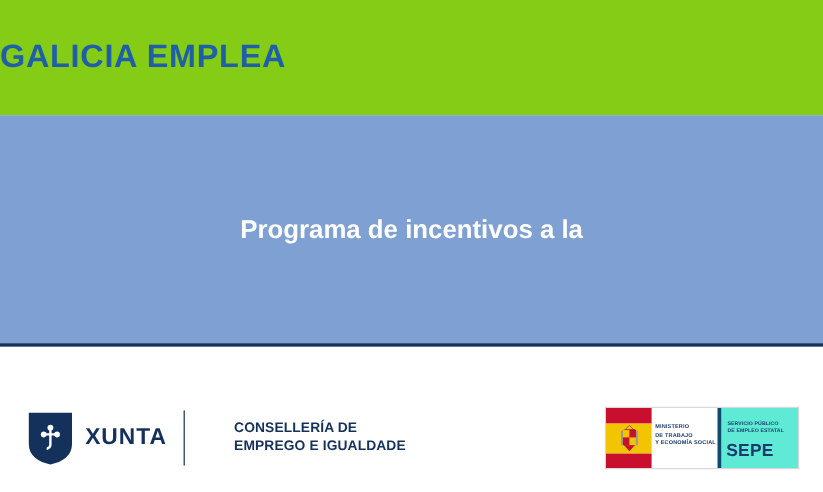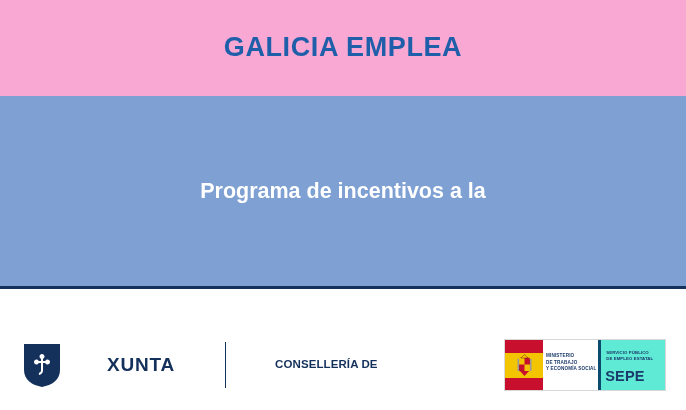--- a/index.html
+++ b/index.html
@@ -20,24 +20,23 @@
     background: #ffffff;
   }
 
   
   .title-area {
     position: absolute;
     left: 0;
     top: 0;
     width: 686px;
     height: 96px;
-    background: #f9a8d4;
+    background: #84cc16;
     display: flex;
     align-items: center;
-    justify-content: center;
   }
   .main-title {
     font-size: 27px;
     font-weight: bold;
     color: #1f5faa;
     letter-spacing: 0.6px;
     text-align: center;
     line-height: 1.1;
     font-family: "Liberation Sans", sans-serif;
   }
@@ -94,21 +93,20 @@
   }
 
   
   .xunta {
     position: absolute;
     left: 22px;
     top: 52px;
     display: flex;
     align-items: center;
     height: 48px;
-    gap: 36px;
   }
   .xunta-shield {
     width: 40px;
     height: 46px;
     flex: 0 0 auto;
   }
   .xunta-text {
     margin-left: 9px;
     color: #14315c;
     line-height: 1.02;
@@ -133,21 +131,21 @@
     margin-right: 13px;
     flex: 0 0 auto;
   }
   .conselleria {
     color: #14315c;
     font-size: 11.5px;
     font-weight: bold;
     line-height: 1.32;
     letter-spacing: 0.1px;
   }
-  .conselleria span { display: block; }
+  .conselleria span { display: block; margin-left: 28px; }
 
   
   .gob-block {
     position: absolute;
     left: 504px;
     top: 50px;
     width: 160px;
     height: 50px;
     display: flex;
     border: 1px solid #d8d8d8;
@@ -261,20 +259,21 @@
           <path d="M2 2 H38 V28 C38 38 30 43 20 45 C10 43 2 38 2 28 Z" fill="#14315c"></path>
           <path d="M20 12 c-1.4 0 -2.5 1.1 -2.5 2.5 0 1 0.6 1.9 1.5 2.3 l0 2.2 -2.2 0 c-0.4 -0.9 -1.3 -1.5 -2.3 -1.5 -1.4 0 -2.5 1.1 -2.5 2.5 0 1.4 1.1 2.5 2.5 2.5 1 0 1.9 -0.6 2.3 -1.5 l2.2 0 0 7.5 c0 1.2 -0.9 2.2 -2.1 2.4 l0 2.1 c2.3 -0.2 4.1 -2.1 4.1 -4.5 l0 -7.5 2.2 0 c0.4 0.9 1.3 1.5 2.3 1.5 1.4 0 2.5 -1.1 2.5 -2.5 0 -1.4 -1.1 -2.5 -2.5 -2.5 -1 0 -1.9 0.6 -2.3 1.5 l-2.2 0 0 -2.2 c0.9 -0.4 1.5 -1.3 1.5 -2.3 0 -1.4 -1.1 -2.5 -2.5 -2.5 z" fill="#ffffff"></path>
         </svg>
       </span>
       <span class="xunta-text">
         <span class="x1">XUNTA</span>
       </span>
       <span class="xunta-sep"></span>
       <span class="conselleria">
         <span>CONSELLERÍA DE</span>
+        <span>EMPREGO E IGUALDADE</span>
       </span>
     </div>
 
     <div class="gob-block">
       <div class="gob-left">
         <span class="gob-flag">
           <span class="red-top"></span>
           <span class="yellow"></span>
           <span class="red-bot"></span>
           <svg class="gob-crest" viewBox="0 0 17 24" width="17" height="24" xmlns="http://www.w3.org/2000/svg">

